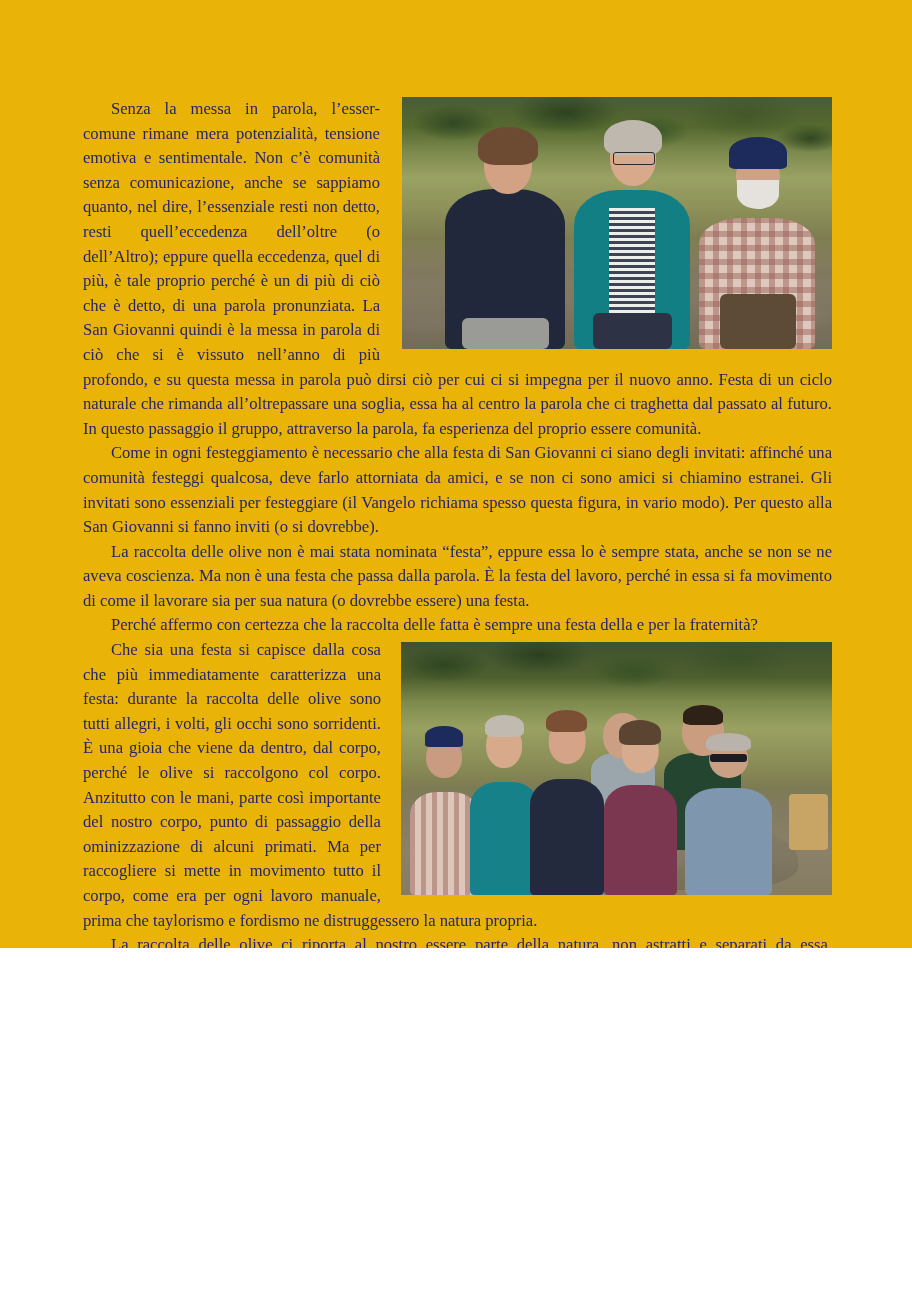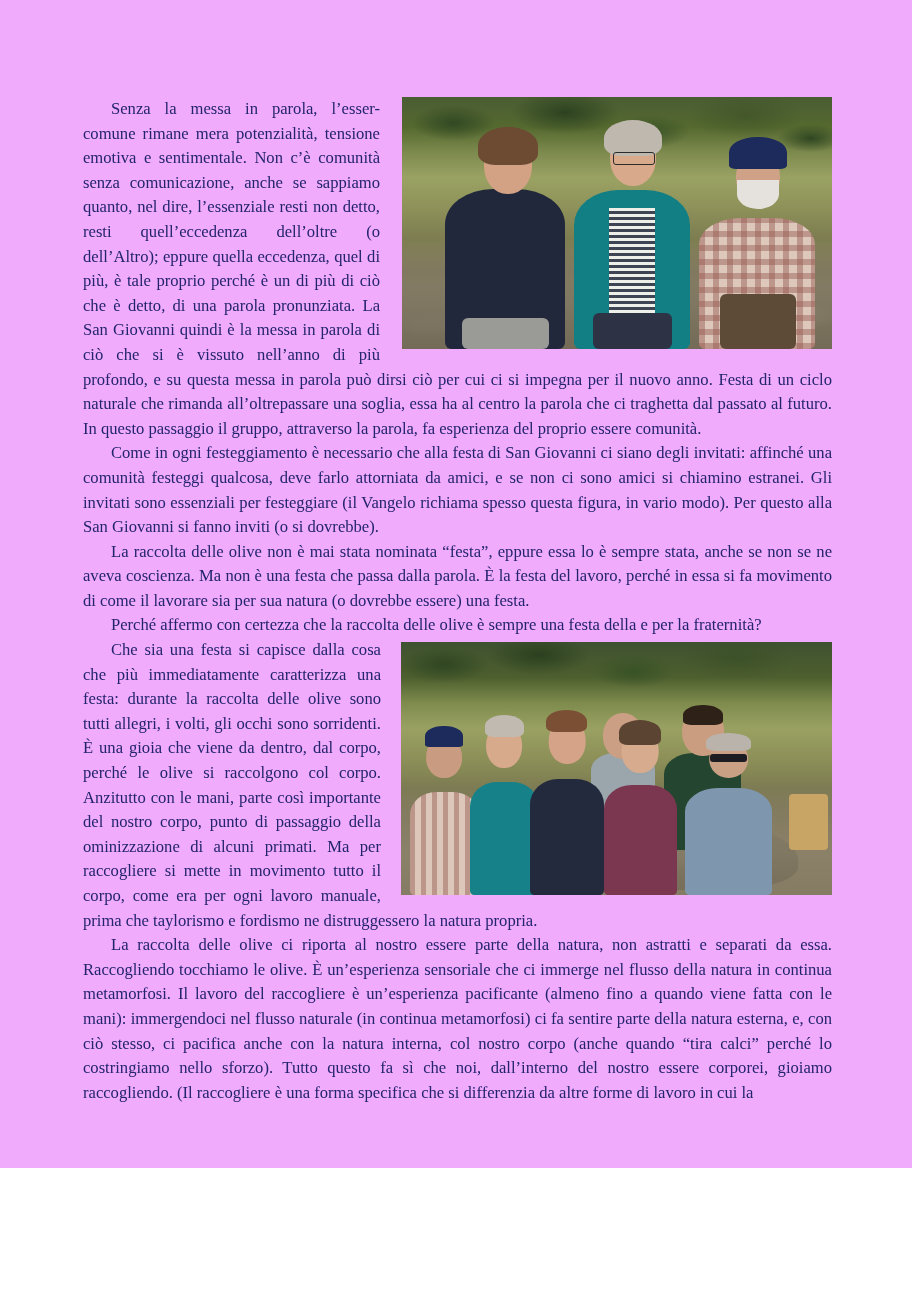--- a/index.html
+++ b/index.html
@@ -3,22 +3,22 @@
 <meta charset="utf-8">
 <style>
   html, body {
     margin: 0;
     padding: 0;
     background: #ffffff;
   }
   .page {
     position: relative;
     width: 912px;
-    height: 1168px;
-    background: #f0abfc;
+    height: 948px;
+    background: #eab308;
     overflow: hidden;
     font-family: "Liberation Serif", "DejaVu Serif", serif;
     color: #24246e;
   }
   .content {
     position: absolute;
     left: 83px;
     top: 97px;
     width: 749px;
   }
@@ -242,21 +242,21 @@
           <div class="hat"></div>
       </div>
     </div>
 
     <p class="indent">Senza la messa in parola, l’esser-comune rimane mera potenzialità, tensione emotiva e sentimentale. Non c’è comunità senza comunicazione, anche se sappiamo quanto, nel dire, l’essenziale resti non detto, resti quell’eccedenza dell’oltre (o dell’Altro); eppure quella eccedenza, quel di più, è tale proprio perché è un di più di ciò che è detto, di una parola pronunziata. La San Giovanni quindi è la messa in parola di ciò che si è vissuto nell’anno di più profondo, e su questa messa in parola può dirsi ciò per cui ci si impegna per il nuovo anno. Festa di un ciclo naturale che rimanda all’oltrepassare una soglia, essa ha al centro la parola che ci traghetta dal passato al futuro. In questo passaggio il gruppo, attraverso la parola, fa esperienza del proprio essere comunità.</p>
 
     <p class="indent">Come in ogni festeggiamento è necessario che alla festa di San Giovanni ci siano degli invitati: affinché una comunità festeggi qualcosa, deve farlo attorniata da amici, e se non ci sono amici si chiamino estranei. Gli invitati sono essenziali per festeggiare (il Vangelo richiama spesso questa figura, in vario modo). Per questo alla San Giovanni si fanno inviti (o si dovrebbe).</p>
 
     <p class="indent">La raccolta delle olive non è mai stata nominata “festa”, eppure essa lo è sempre stata, anche se non se ne aveva coscienza. Ma non è una festa che passa dalla parola. È la festa del lavoro, perché in essa si fa movimento di come il lavorare sia per sua natura (o dovrebbe essere) una festa.</p>
 
-    <p class="indent">Perché affermo con certezza che la raccolta delle olive è sempre una festa della e per la fraternità?</p>
+    <p class="indent">Perché affermo con certezza che la raccolta delle fatta è sempre una festa della e per la fraternità?</p>
 
     <div class="photo photo-2">
       <div class="bg"></div>
       <div class="tree"></div>
       <div class="rock"></div>
       <div class="fig g-back1">
         <div class="torso"></div>
           <div class="head"></div>
       </div>
       <div class="fig g-back2">

